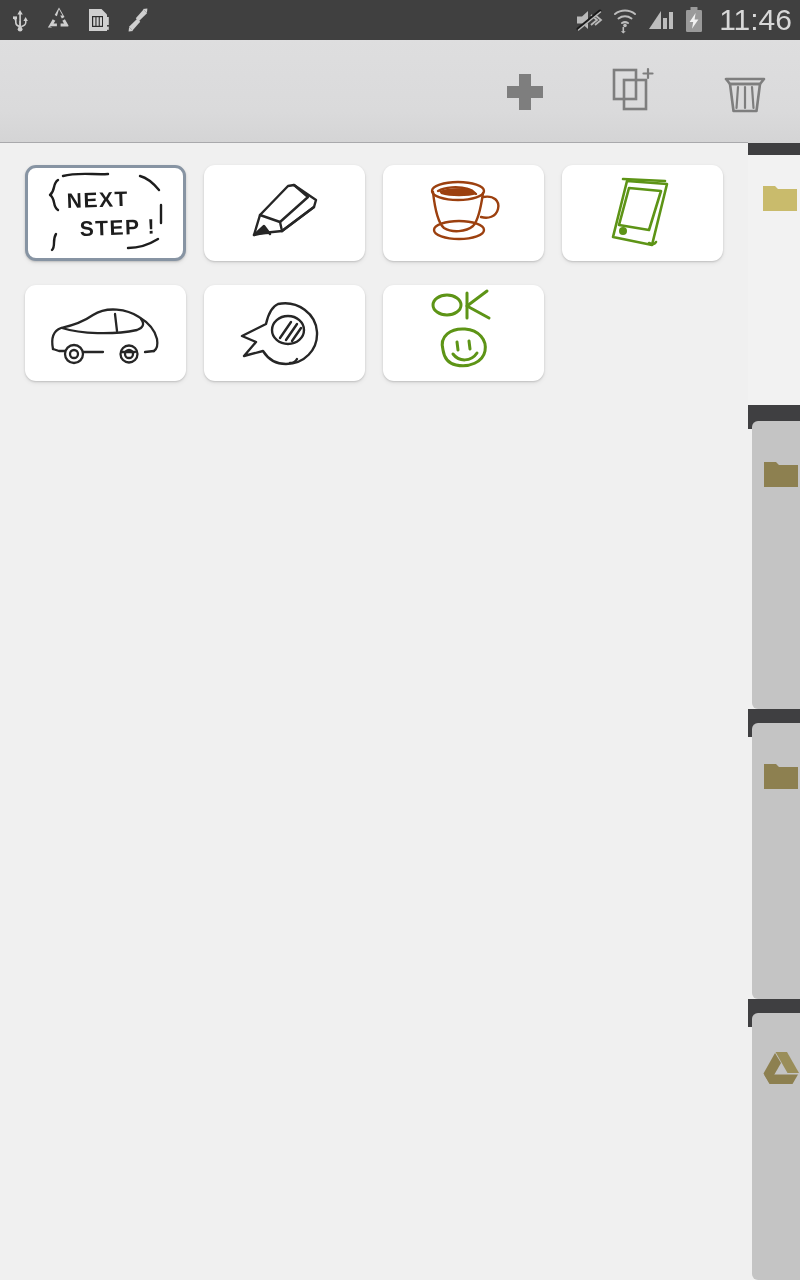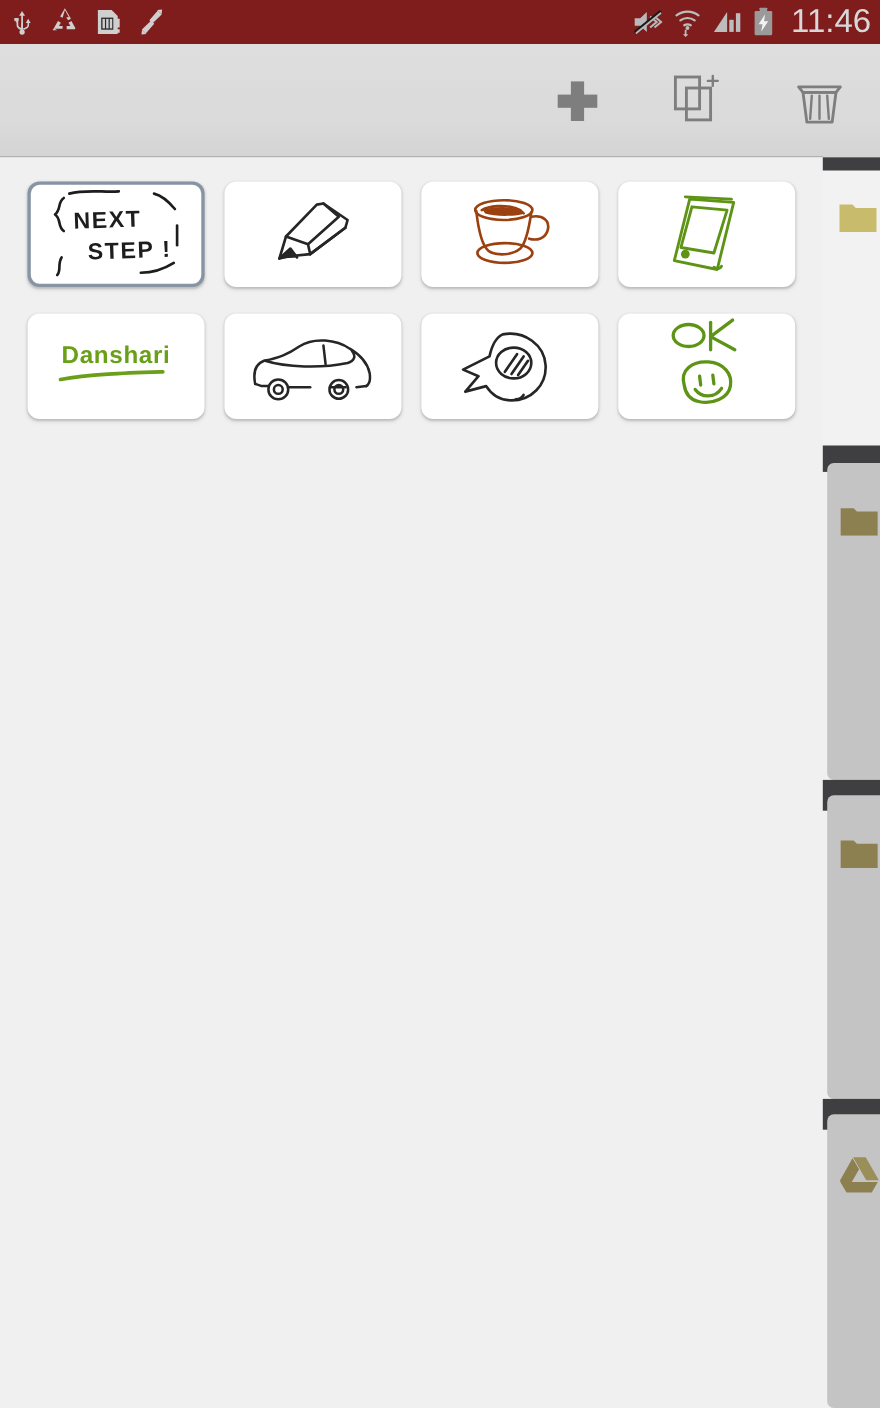--- a/index.html
+++ b/index.html
@@ -7,21 +7,21 @@
     width:800px;height:1280px;
     background:#f0f0f0;
     font-family:"Liberation Sans", sans-serif;
     overflow:hidden;
     position:relative;
   }
 
   
   #status-bar{
     position:absolute;top:0;left:0;width:800px;height:40px;
-    background:#7f1d1d;
+    background:#404040;
     display:flex;align-items:center;
     box-sizing:border-box;
     padding:0 8px 0 10px;
   }
   #status-left{display:flex;align-items:center;gap:14px;}
   #status-right{margin-left:auto;display:flex;align-items:center;gap:9px;}
   .sicon{display:block;}
   #clock{
     color:#d8d8d8;font-size:30px;line-height:30px;
     letter-spacing:0px;font-weight:400;margin-left:6px;
@@ -309,26 +309,20 @@
         <g fill="none" stroke="#5d9416" stroke-width="2.6" stroke-linecap="round" stroke-linejoin="round">
           <path d="M34 10 L74 13 L59 74 L20 66 Z"></path>
           <path d="M36 17 L68 20 L56 59 L26 54 Z"></path>
           <path d="M30 8 L72 10"></path>
           <path d="M56 72 C60 74 62 73 63 71"></path>
         </g>
         <circle cx="30" cy="60" r="4" fill="#5d9416"></circle>
       </svg>
     </div>
 
-    <div class="note-card">
-      <svg width="140" height="60" viewBox="0 0 140 60">
-        <text x="20" y="27" fill="#6aa018" font-family="'Liberation Sans', sans-serif" font-size="22" font-weight="700" letter-spacing="0.6">Danshari</text>
-        <path d="M19 42 C45 37 80 36 112 35" fill="none" stroke="#6aa018" stroke-width="3.4" stroke-linecap="round"></path>
-      </svg>
-    </div>
 
     <div class="note-card">
       <svg width="130" height="72" viewBox="0 0 130 72">
         <g fill="none" stroke="#262626" stroke-width="2.3" stroke-linecap="round" stroke-linejoin="round">
           <path d="M12 52 C10 42 12 34 20 31 C34 28 42 25 52 18 C66 9 86 12 98 20 C108 26 114 33 116 42 C117 48 116 52 113 54"></path>
           <path d="M12 52 L18 54 L24 54"></path>
           <path d="M113 54 L104 55"></path>
           <path d="M42 55 L62 55"></path>
           <path d="M80 55 L94 55"></path>
           <path d="M21 31 C40 37 72 38 96 33 C102 31 104 27 100 22"></path>

